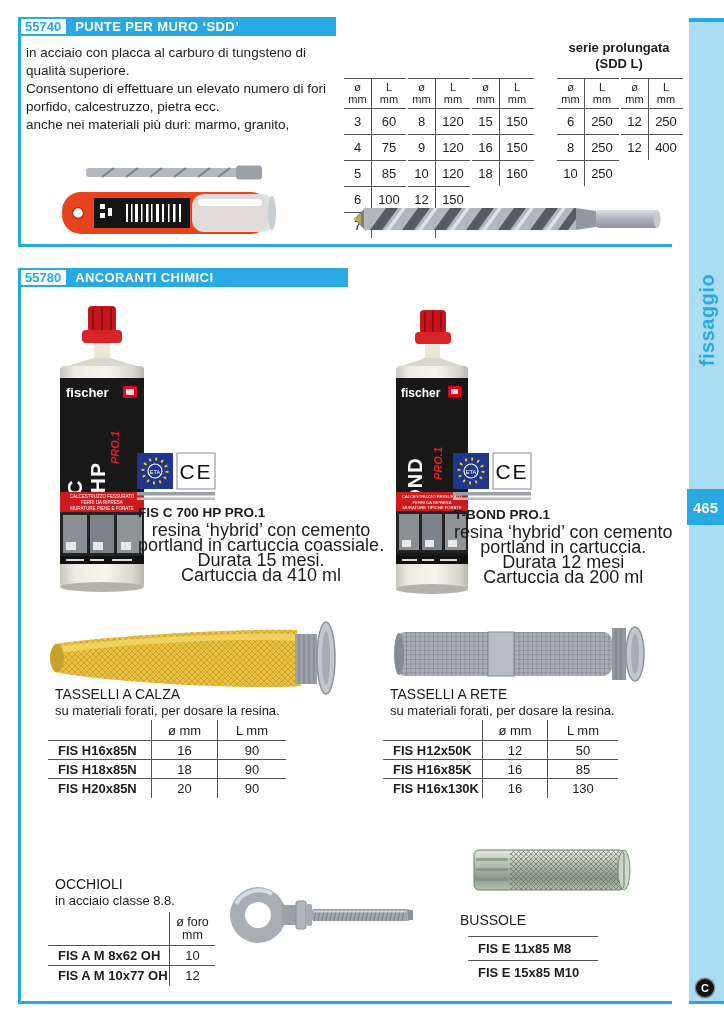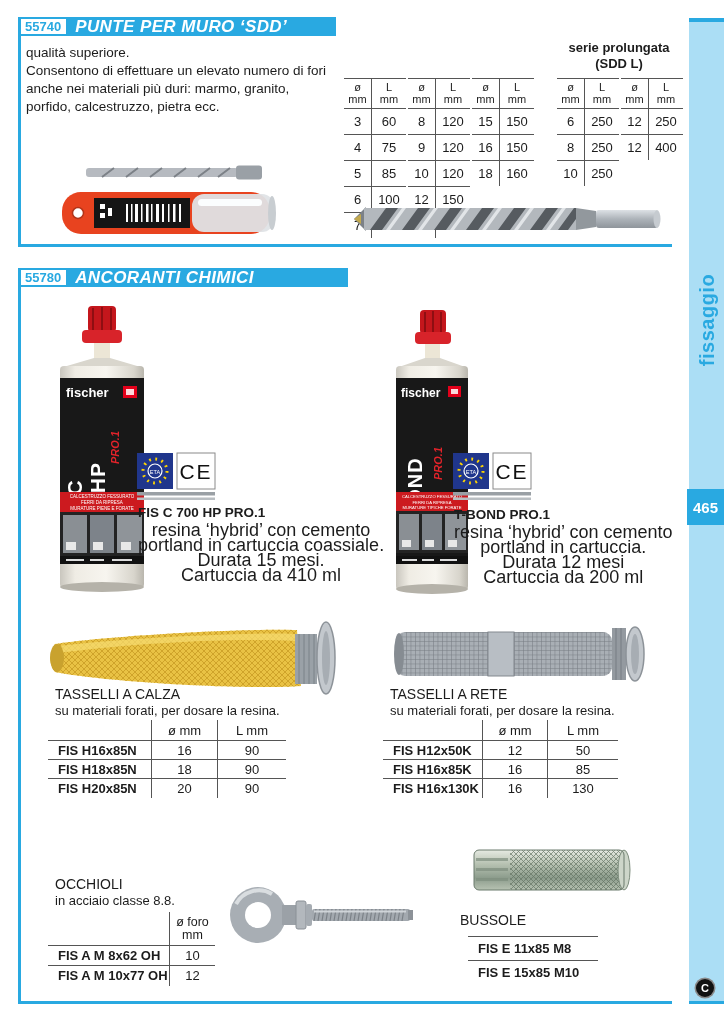--- a/index.html
+++ b/index.html
@@ -6,21 +6,21 @@
   html,body{margin:0;padding:0;background:#e8e8e8;}
   .page{position:relative;width:724px;height:1024px;background:#fff;overflow:hidden;
         font-family:"Liberation Sans",sans-serif;color:#1c1c1c;margin:0 auto;}
   .abs{position:absolute;}
   .page svg text{font-family:"Liberation Sans",sans-serif;}
 
   
   .bar{position:absolute;height:19px;background:var(--accent);display:flex;align-items:center;gap:9px;padding:0 8px 0 2px;box-sizing:border-box;}
   .codebox{background:#fff;padding:0 5px;height:15px;display:flex;align-items:center;
            font-weight:bold;font-size:13px;color:var(--accent);}
-  .bartitle{color:#fff;font-weight:bold;font-size:17px;letter-spacing:.4px;white-space:nowrap;font-style:italic;}
+  .bartitle{color:#fff;font-weight:bold;font-size:13px;letter-spacing:.4px;white-space:nowrap;}
   .vrule{position:absolute;width:3px;background:var(--accent);}
   .hrule{position:absolute;height:3px;background:var(--accent);}
 
   
   .para{position:absolute;font-size:13.5px;line-height:18px;}
   .t1{position:absolute;font-weight:normal;font-size:14px;}
   .sub{position:absolute;font-size:13px;}
   .tctr{position:absolute;text-align:center;font-weight:bold;font-size:13px;line-height:16px;}
 
   
@@ -75,24 +75,25 @@
   <div class="bar" style="left:18px;top:17px;width:318px;">
     <span class="codebox">
         <span>55740</span>
       </span>
     <span class="bartitle">PUNTE PER MURO ‘SDD’</span>
   </div>
   <div class="vrule" style="left:18px;top:17px;height:230px;"></div>
   <div class="hrule" style="left:18px;top:244px;width:654px;"></div>
 
   <div class="para" style="left:26px;top:44px;width:320px;">
+    <div>in acciaio con placca al carburo di tungsteno di</div>
     <div>qualità superiore.</div>
     <div>Consentono di effettuare un elevato numero di fori</div>
+    <div>porfido, calcestruzzo, pietra ecc.</div>
     <div>anche nei materiali più duri: marmo, granito,</div>
-    <div>porfido, calcestruzzo, pietra ecc.</div>
   </div>
 
   <div class="abs" style="left:58px;top:158px;">
     <svg width="235" height="84" viewBox="0 0 235 84">
       <rect x="28" y="10" width="152" height="9" rx="3" fill="#b6bac0"></rect>
       <path d="M44,19 l12,-9 M68,19 l12,-9 M92,19 l12,-9 M116,19 l12,-9 M140,19 l12,-9 M160,19 l12,-9" stroke="#7c8187" stroke-width="2" fill="none"></path>
       <rect x="178" y="7.5" width="26" height="14" rx="3" fill="#9aa0a6"></rect>
       <rect x="4" y="34" width="208" height="42" rx="19" fill="#e8431f"></rect>
       <circle cx="20" cy="55" r="5.5" fill="#fff" stroke="#b23318" stroke-width="1.5"></circle>
       <rect x="36" y="40" width="96" height="30" fill="#151515"></rect>

